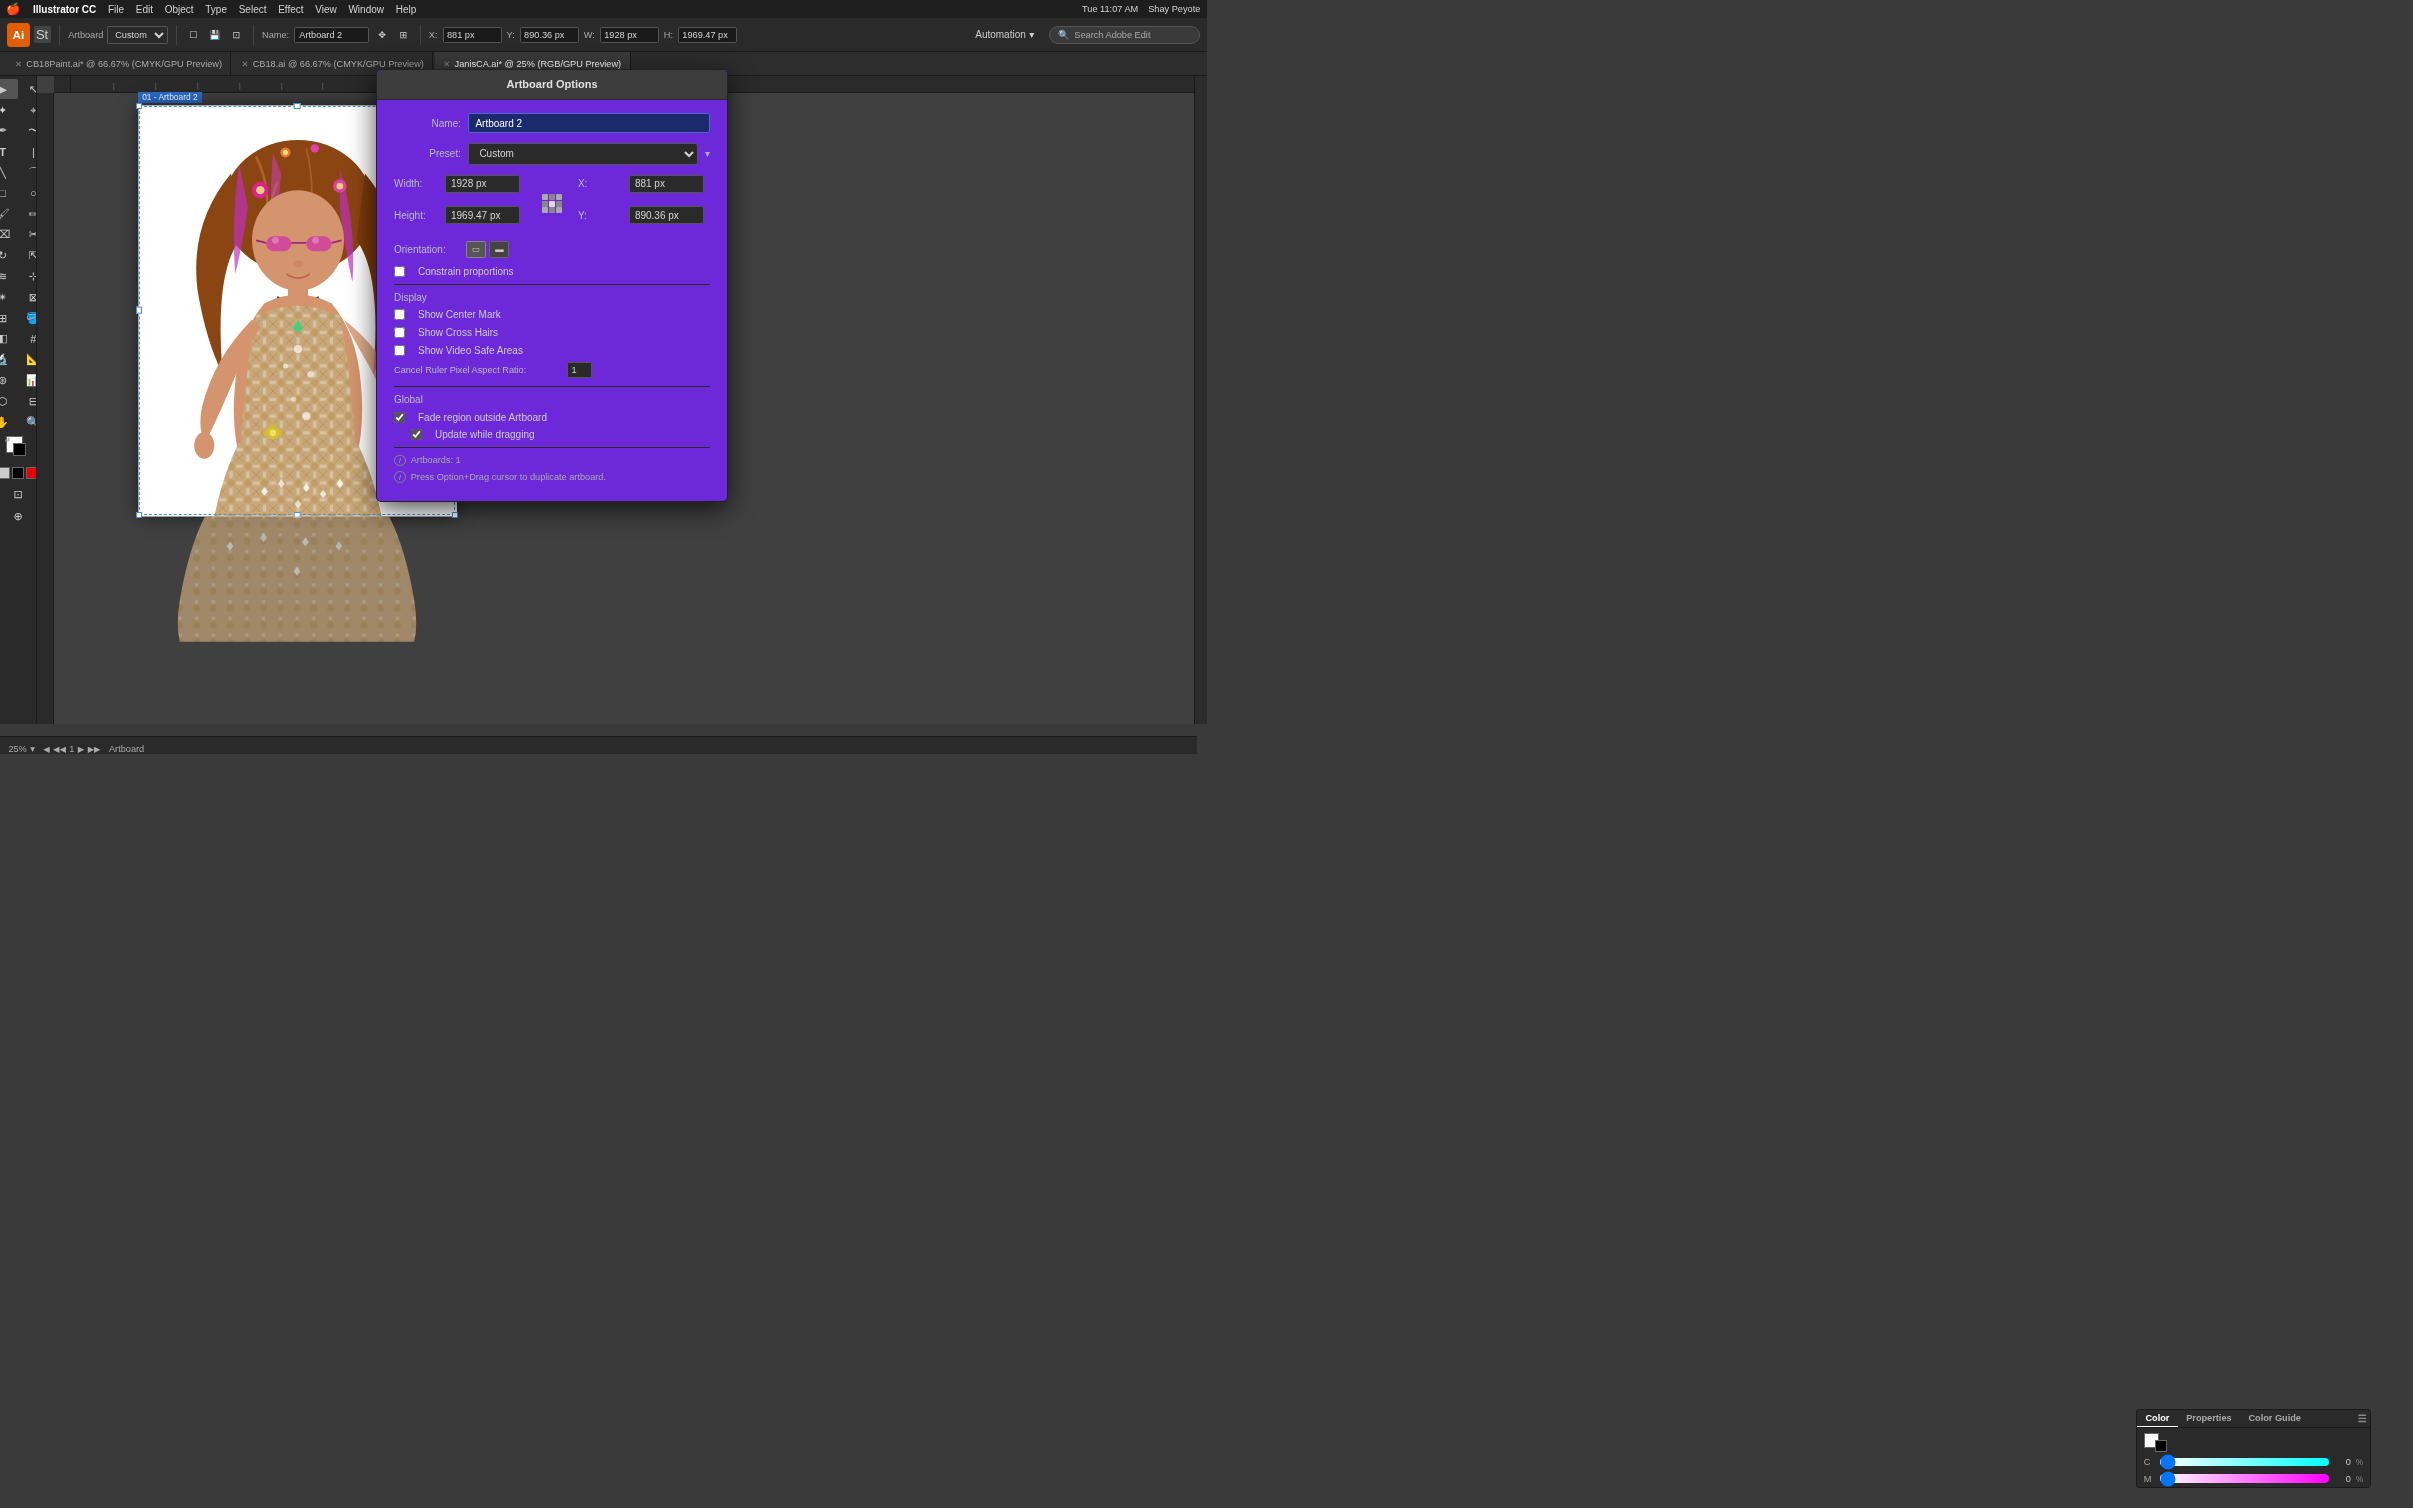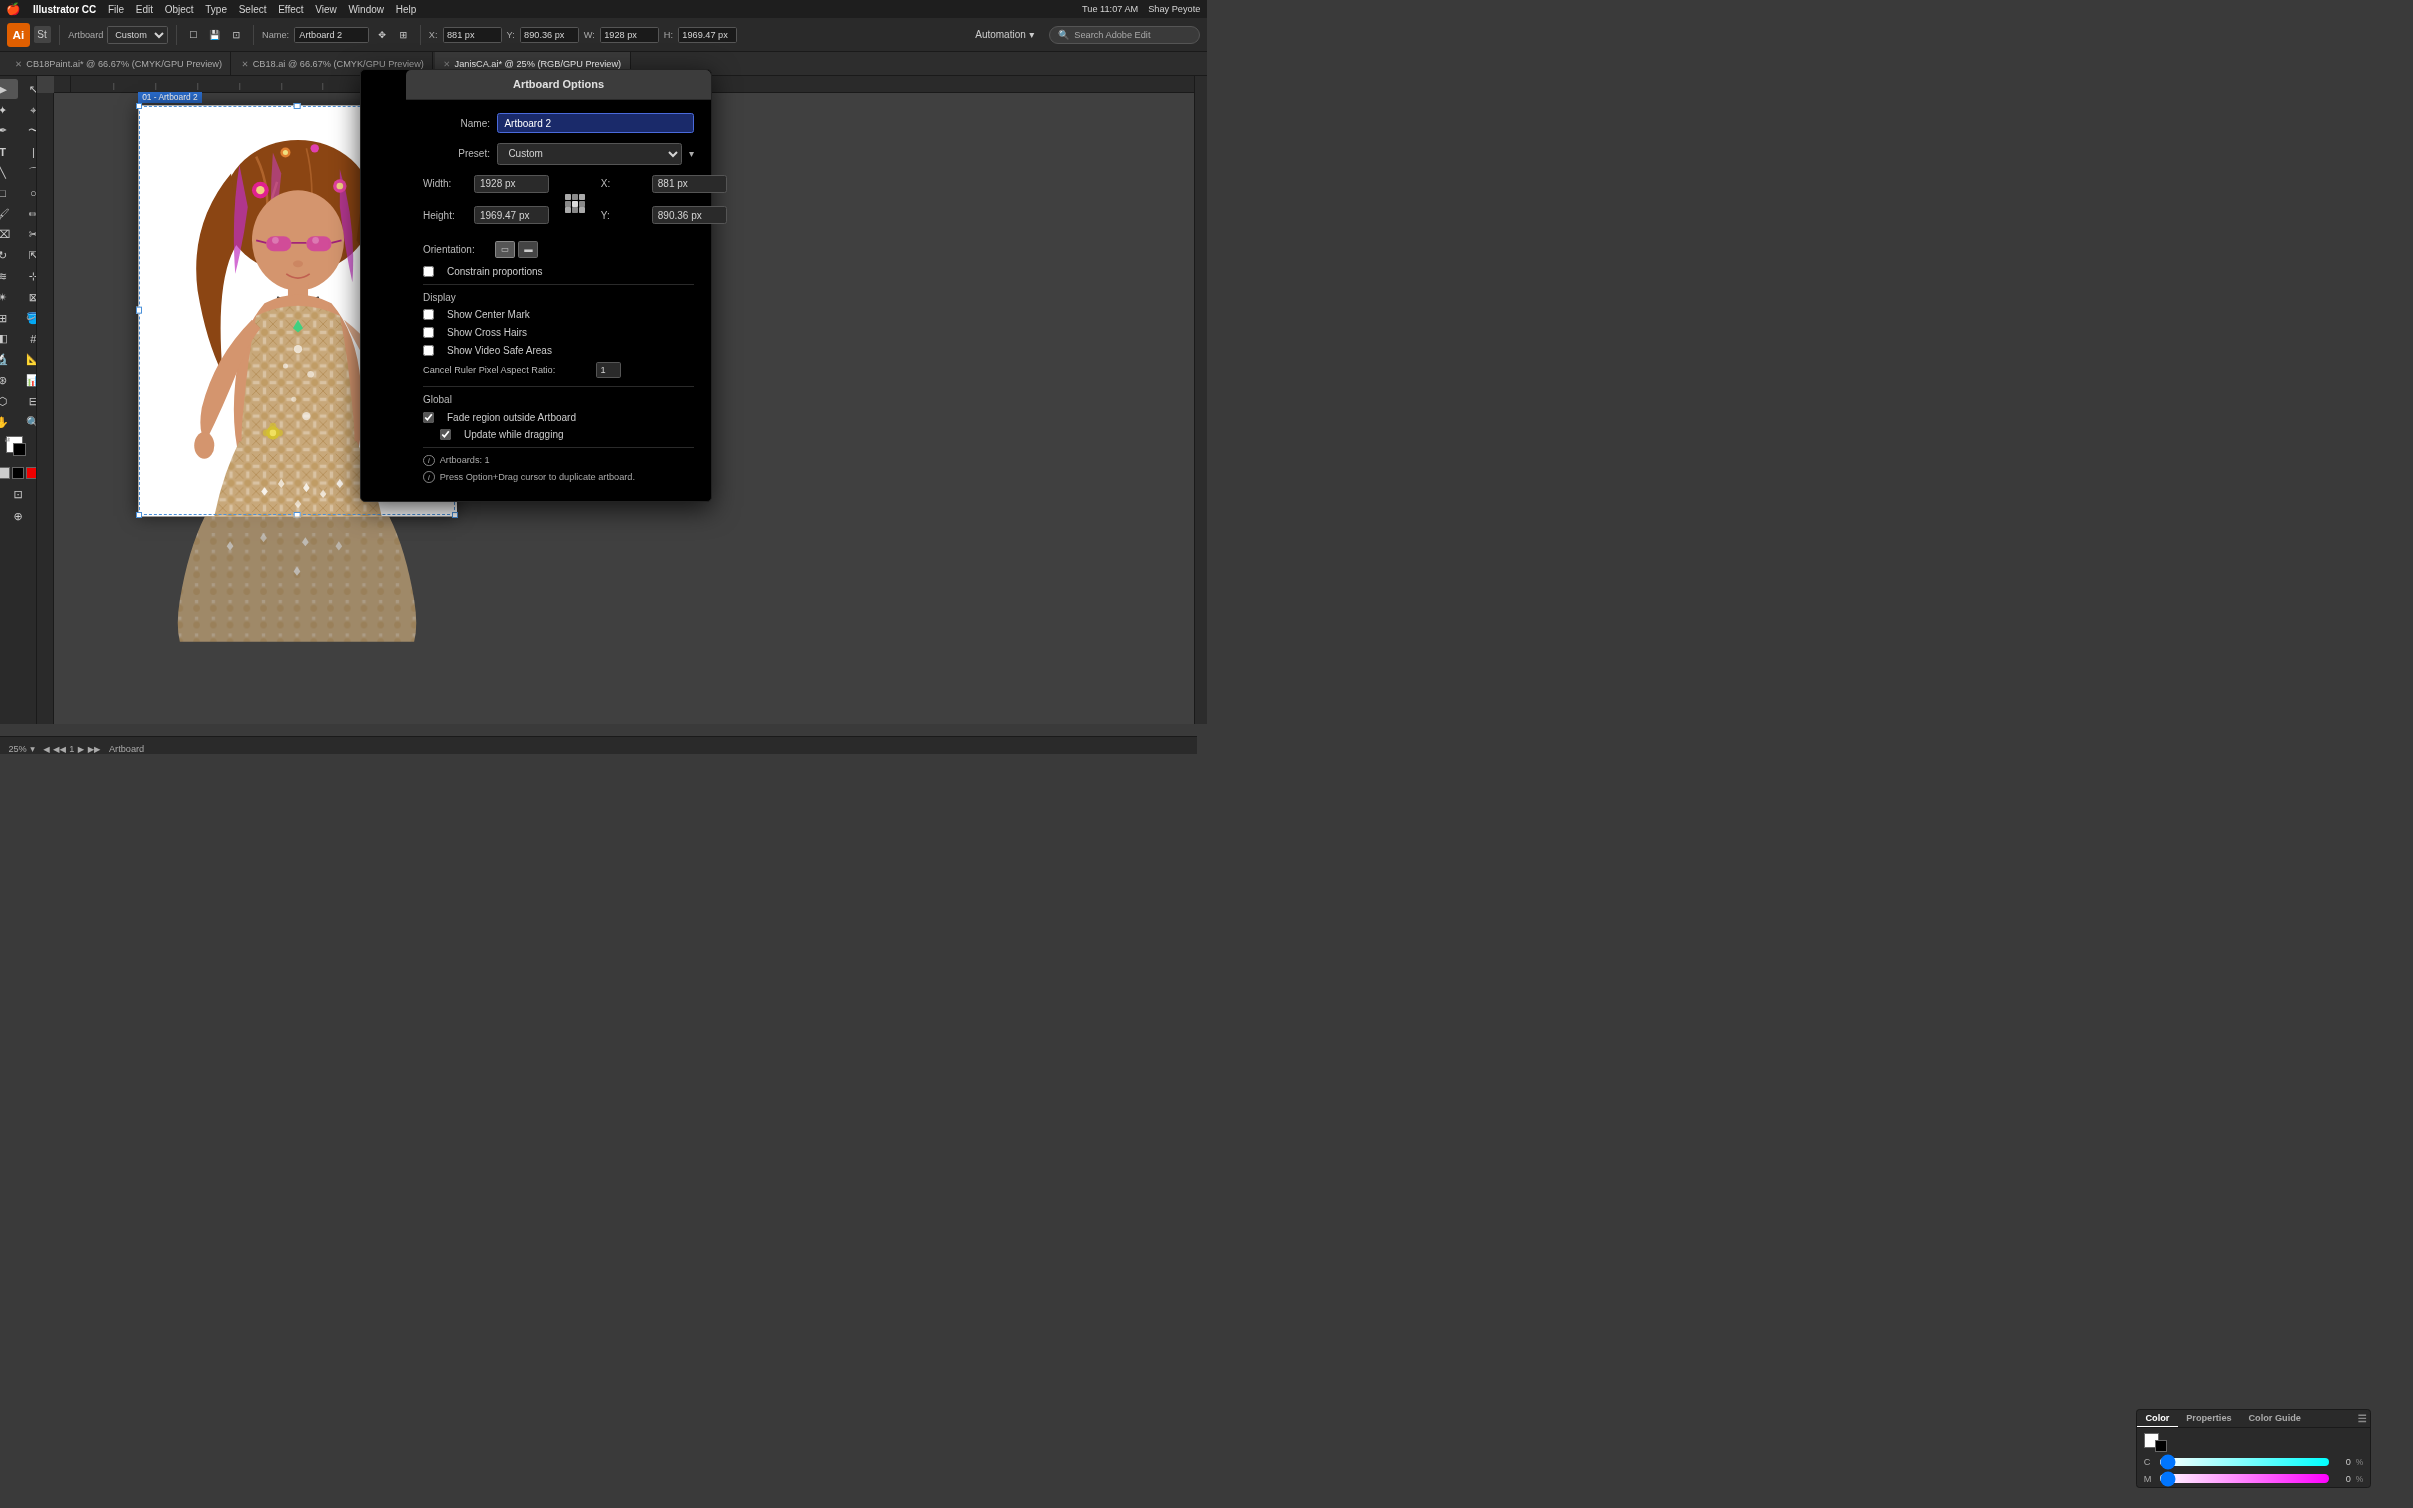--- a/index.html
+++ b/index.html
@@ -230,28 +230,27 @@
     
     .modal-overlay {
       position: fixed;
       top: 0; left: 0; right: 0; bottom: 0;
       z-index: 1000;
       pointer-events: none;
     }
     .modal {
       position: absolute;
       top: 69px;
-      left: 360px;
+      left: 376px;
       width: 352px;
-      background: #000000;
+      background: #6d28d9;
       border: 0.8px solid #222;
       border-radius: 5px;
       box-shadow: 0 6.7px 27px rgba(0,0,0,0.7);
       pointer-events: all;
-      padding-left: 45px;
     }
     .modal-titlebar {
       background: #3c3c3c;
       border-bottom: 0.8px solid #2a2a2a;
       padding: 8.4px 13.4px;
       text-align: center;
       font-size: 11px;
       font-weight: 600;
       color: #e0e0e0;
       border-radius: 5px 5px 0 0;
@@ -550,21 +549,21 @@
   <div class="menu-bar-right">
     <span>Tue 11:07 AM</span>
     <span>Shay Peyote</span>
   </div>
 </div>
 
 <div class="toolbar">
 
   <div class="toolbar-section">
     <div style="width:23.5px;height:23.5px;background:#e05f00;border-radius:3.4px;display:flex;align-items:center;justify-content:center;color:white;font-weight:bold;font-size:11.7px;">Ai</div>
-    <div style="width:17px;height:17px;background:#444;border-radius:1.7px;display:flex;align-items:center;justify-content:center;font-size:10px;color:#ccc;">St</div>
+    <div style="width:17px;height:17px;background:#444;border-radius:1.7px;display:flex;align-items:center;justify-content:center;font-size:13px;color:#ccc;">St</div>
   </div>
 
   <div class="toolbar-separator"></div>
 
   <div class="toolbar-section">
     <span class="toolbar-label">Artboard</span>
     <select class="toolbar-dropdown">
       <option>Custom</option>
     </select>
   </div>

